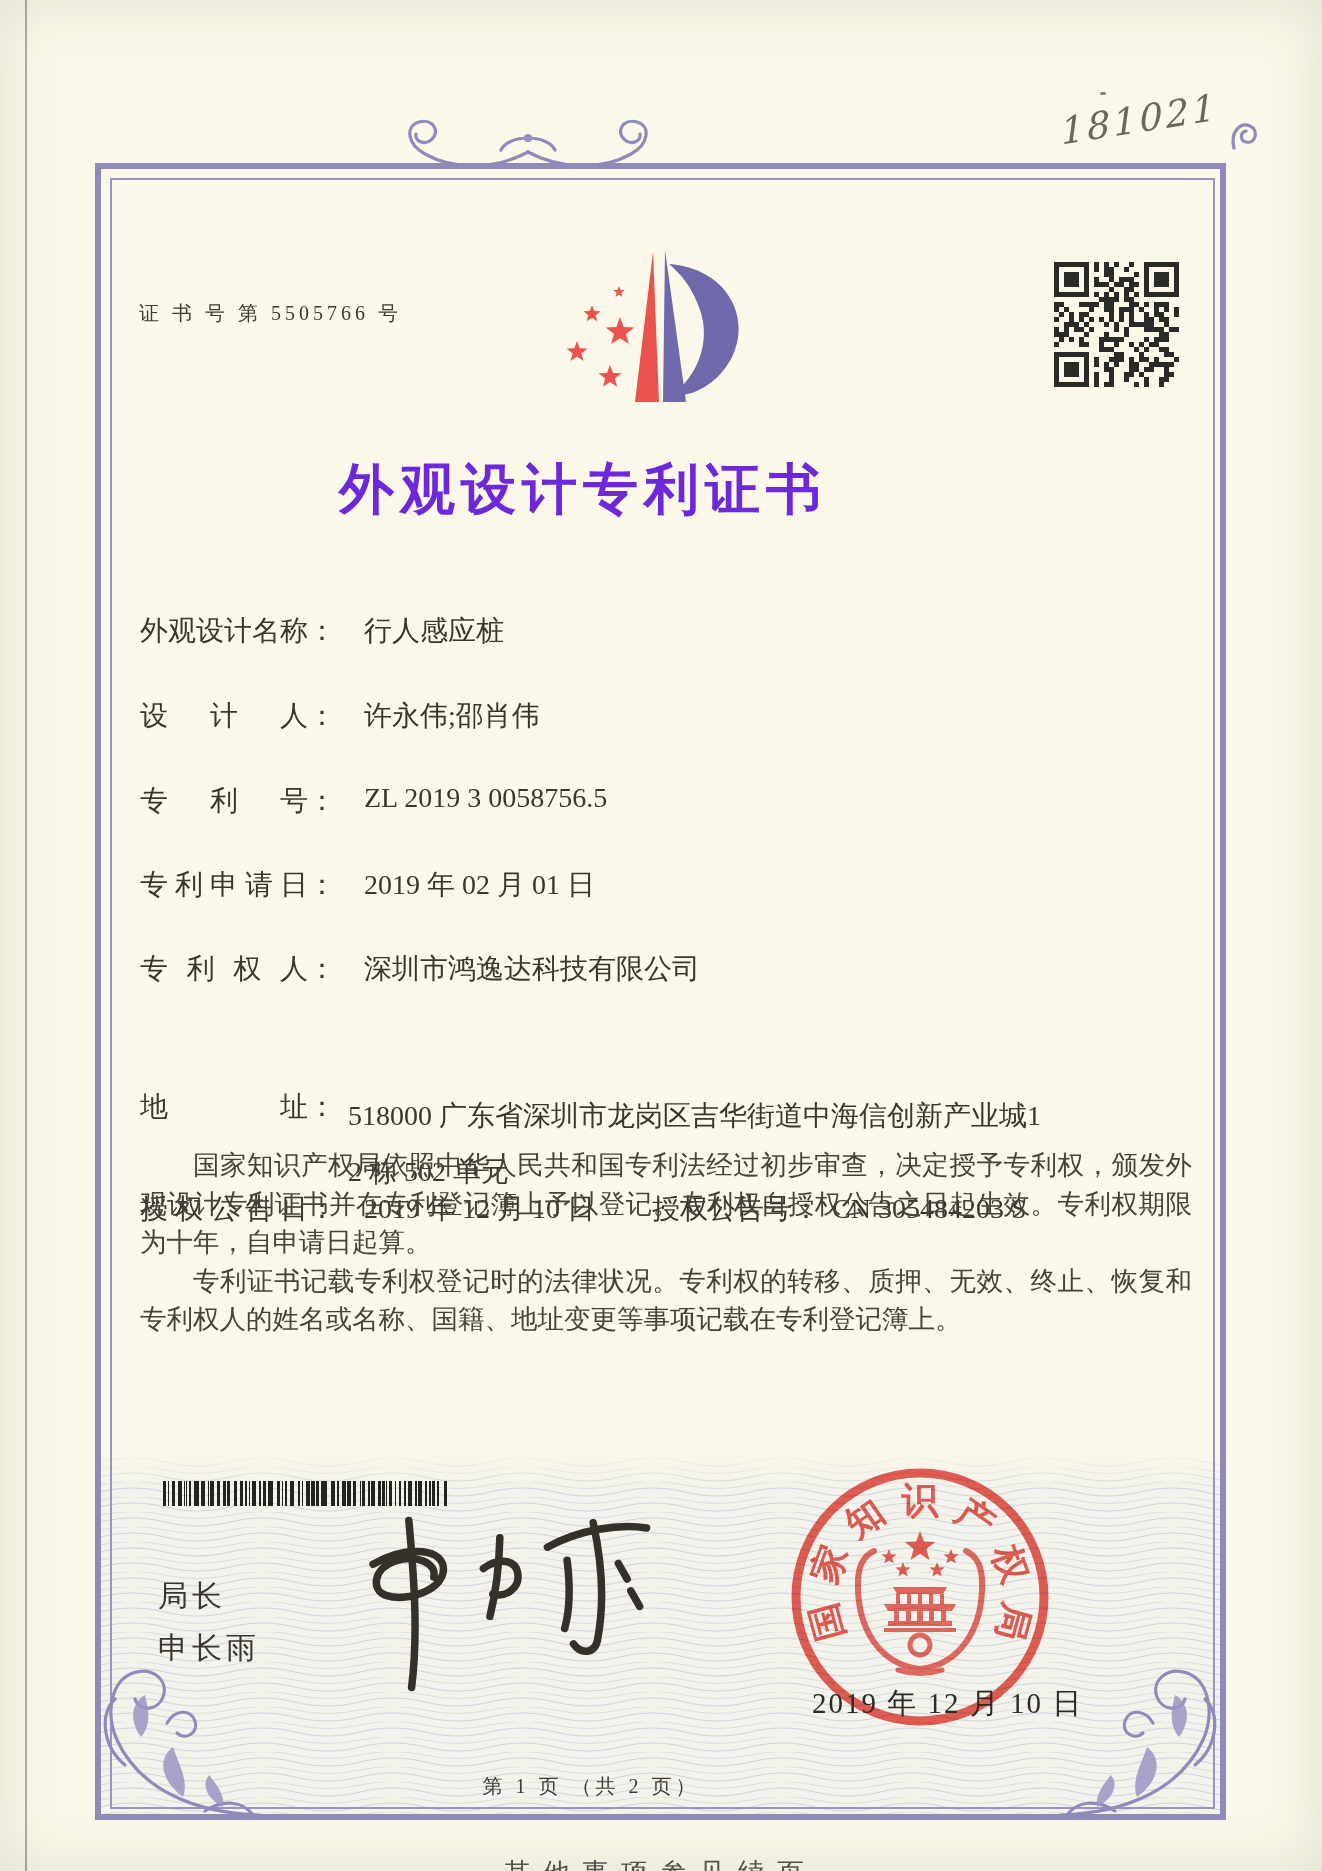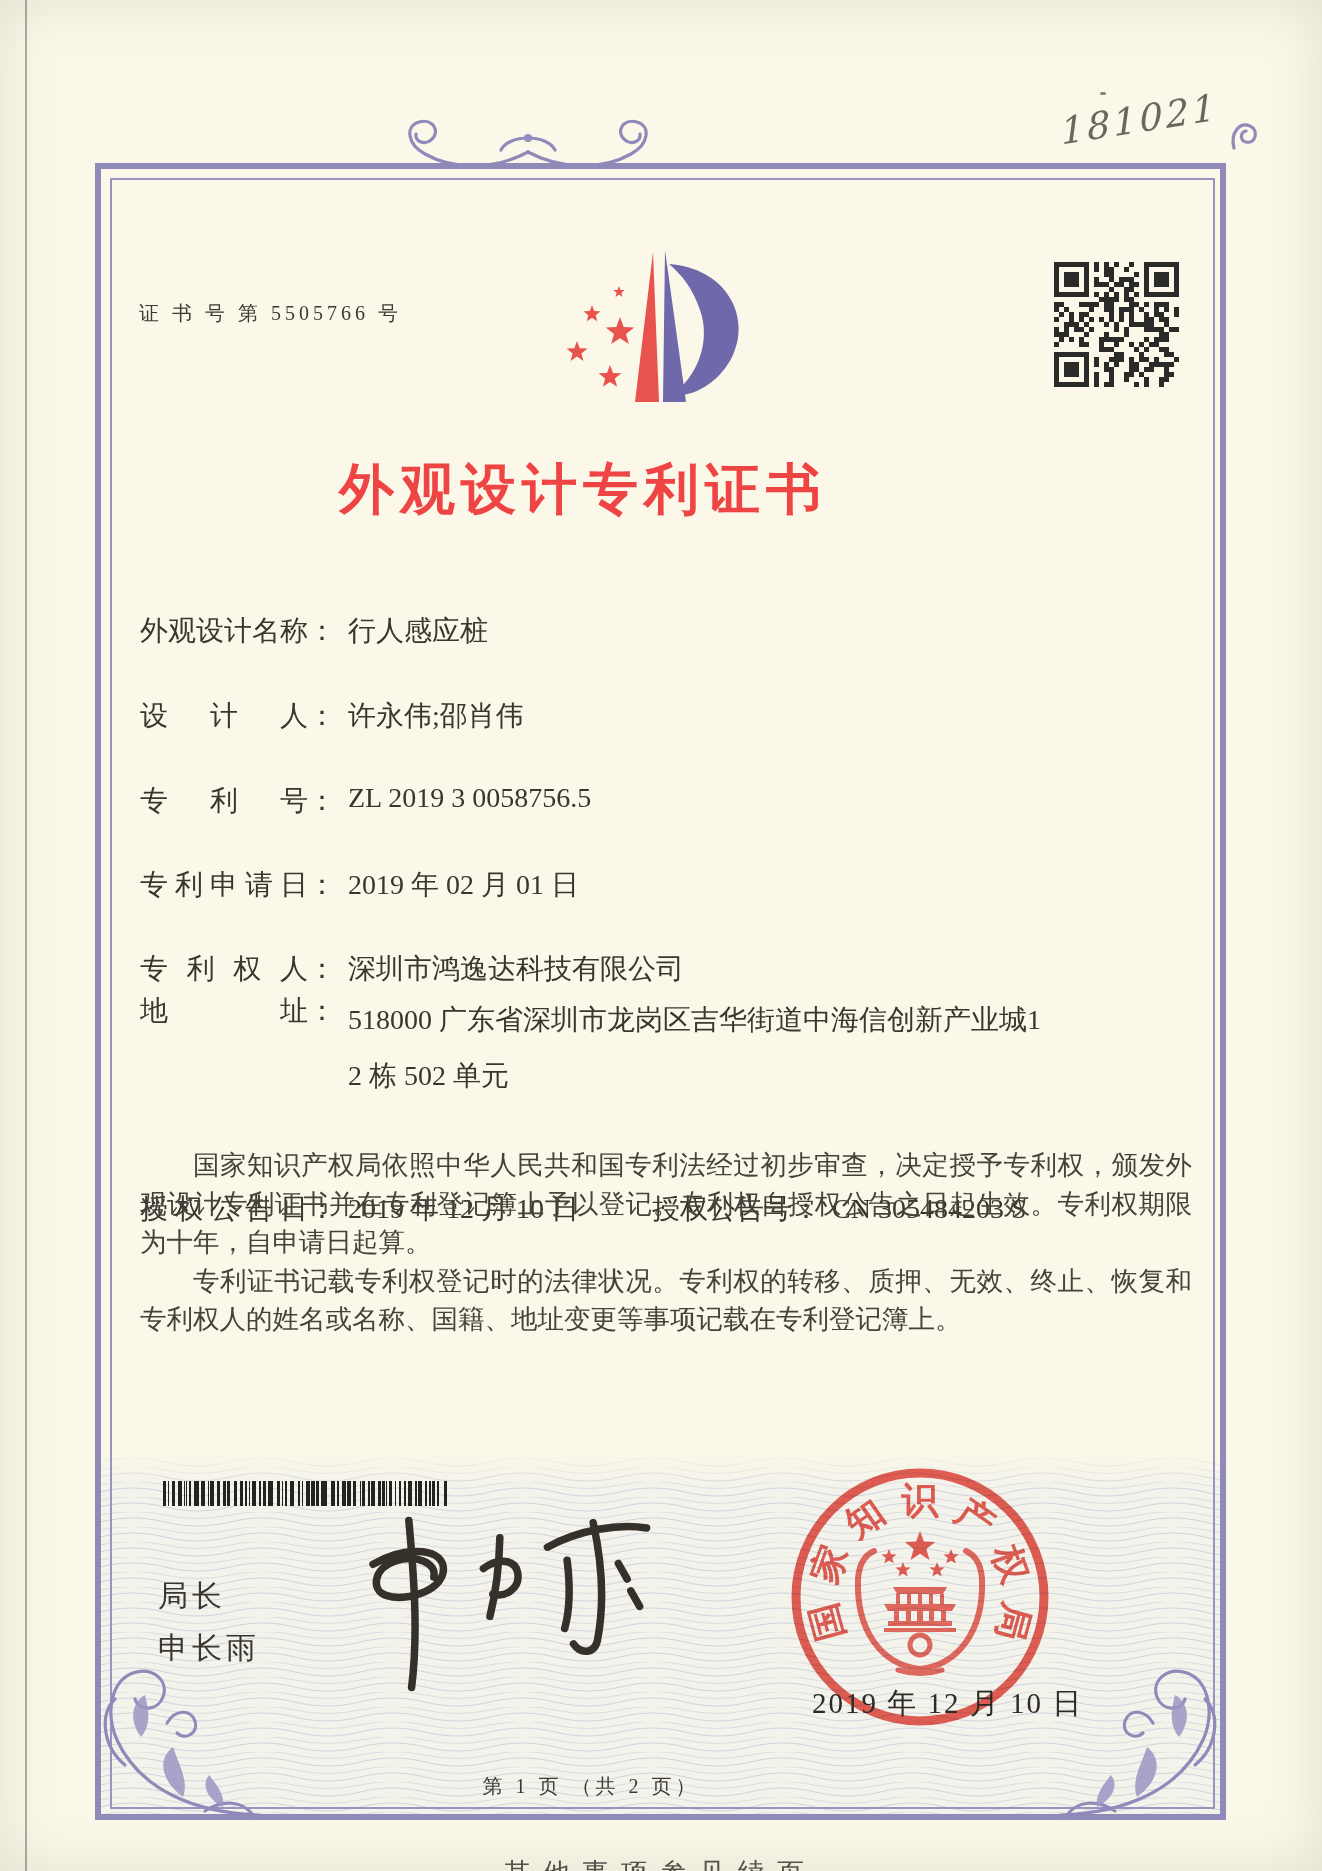--- a/index.html
+++ b/index.html
@@ -22,26 +22,26 @@
   .fl-bl{left:55px;top:1615px;}
   .fl-br{left:1050px;top:1615px;transform:scaleX(-1);}
   
   .cert-no{left:139px;top:300px;font-size:20px;letter-spacing:4px;color:#3c3931;z-index:2;}
   .handwritten{left:1060px;top:98px;font-size:37px;font-style:italic;color:#6b675d;
                transform:rotate(-9deg) skewX(-6deg);letter-spacing:3px;z-index:2;
                font-family:"DejaVu Serif",serif;}
   .logo{left:552px;top:244px;z-index:2;}
   .qr{left:1054px;top:262px;z-index:2;}
   .title{left:583px;top:453px;transform:translateX(-50%);font-size:55px;font-weight:bold;
-         letter-spacing:6px;color:#ef4444;white-space:nowrap;z-index:2;}
+         letter-spacing:6px;color:#6d28d9;white-space:nowrap;z-index:2;}
   
   .row{left:140px;font-size:28px;white-space:nowrap;z-index:2;}
   .flabel{display:inline-block;width:168px;text-align:justify;text-align-last:justify;vertical-align:top;}
   .fcolon{display:inline-block;margin-right:12px;vertical-align:top;}
-  .fvalue{display:inline-block;vertical-align:top;}
+  .fvalue{display:inline-block;vertical-align:top;margin-left:16px;}
   .addr-block{display:inline-block;white-space:normal;width:880px;line-height:56px;vertical-align:top;}
   .pair2{position:absolute;left:512px;top:0;white-space:nowrap;}
   
   .paras{left:140px;top:1146px;width:1052px;font-size:26.5px;line-height:38.5px;
          text-align:justify;color:#46413a;z-index:2;}
   .paras p{margin:0;text-indent:2em;}
   
   .barcode{left:163px;top:1481px;z-index:2;}
   .signer{left:158px;font-size:30px;font-family:"Liberation Sans","DejaVu Sans",sans-serif;
           color:#39352f;z-index:2;letter-spacing:4px;text-align:right;}
@@ -455,21 +455,21 @@
   </div>
   <div class="abs row" style="top:782px">
     <span class="flabel">专利号</span><span class="fcolon">：</span><span class="fvalue">ZL 2019 3 0058756.5</span>
   </div>
   <div class="abs row" style="top:866px">
     <span class="flabel">专利申请日</span><span class="fcolon">：</span><span class="fvalue">2019 年 02 月 01 日</span>
   </div>
   <div class="abs row" style="top:950px">
     <span class="flabel">专利权人</span><span class="fcolon">：</span><span class="fvalue">深圳市鸿逸达科技有限公司</span>
   </div>
-  <div class="abs row" style="top:992px">
+  <div class="abs row" style="top:1088px">
     <span class="flabel">地址</span><span class="fcolon">：</span><span class="addr-block"><span>518000 广东省深圳市龙岗区吉华街道中海信创新产业城1</span><br><span>2 栋 502 单元</span></span>
   </div>
   <div class="abs row" style="top:1190px">
     <span class="flabel">授权公告日</span><span class="fcolon">：</span><span class="fvalue">2019 年 12 月 10 日</span>
     <span class="pair2"><span>授权公告号</span><span class="fcolon">：</span><span>CN 305484203 S</span></span>
   </div>
 
   <div class="abs paras">
     <p>国家知识产权局依照中华人民共和国专利法经过初步审查，决定授予专利权，颁发外观设计专利证书并在专利登记簿上予以登记。专利权自授权公告之日起生效。专利权期限为十年，自申请日起算。</p>
     <p>专利证书记载专利权登记时的法律状况。专利权的转移、质押、无效、终止、恢复和专利权人的姓名或名称、国籍、地址变更等事项记载在专利登记簿上。</p>

